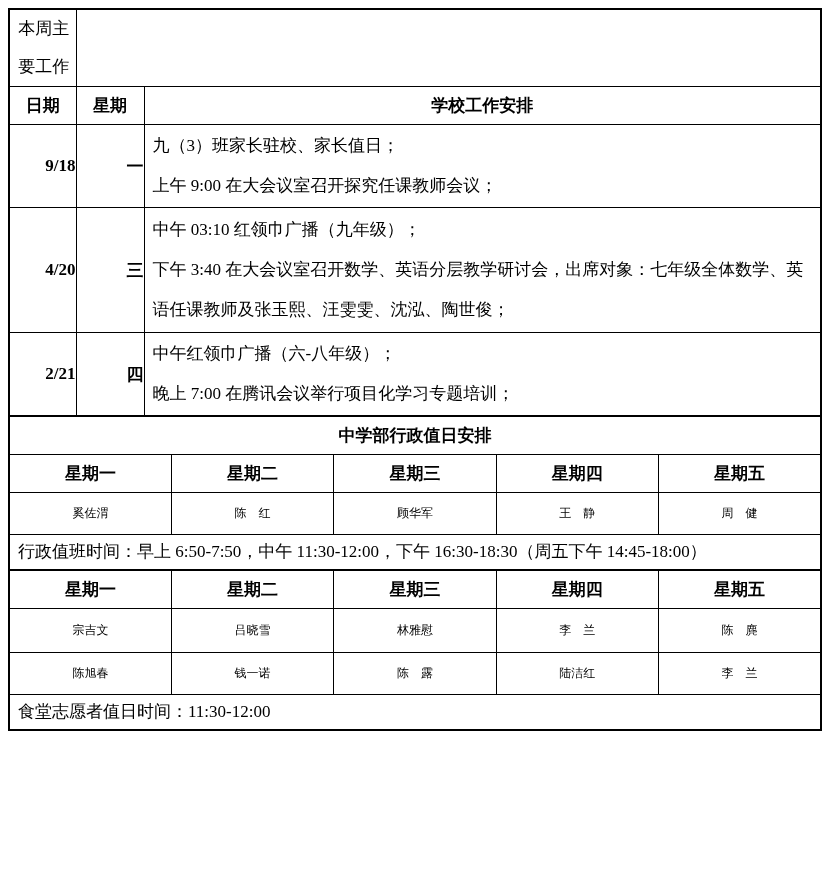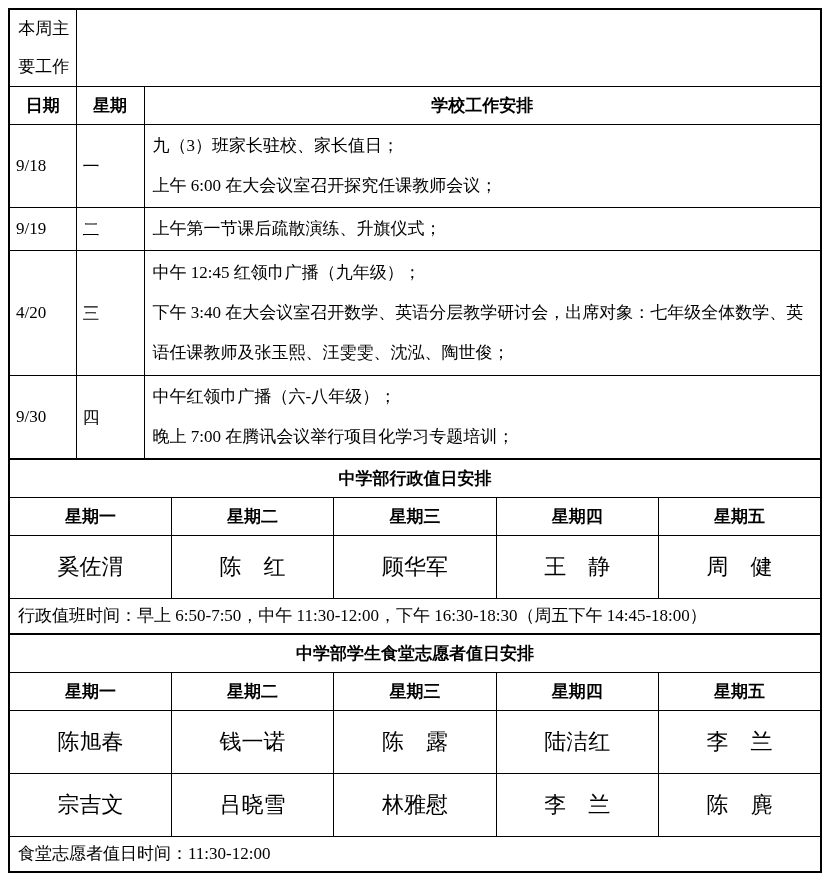--- a/index.html
+++ b/index.html
@@ -9,25 +9,25 @@
     color:#000; box-sizing:border-box; padding:8px 13px 8px 8px;
   }
   table { border-collapse:collapse; table-layout:fixed; width:814px; border:2px solid #000; }
   td, th { border:1px solid #000; box-sizing:border-box; overflow:hidden; }
   .tbl-b, .tbl-c { margin-top:-2px; }
 
   th { font-size:17px; font-weight:bold; text-align:center; vertical-align:middle; padding:0; }
   td { font-size:17px; vertical-align:middle; }
 
   .c-summary { text-align:center; padding:0 3px 0 5px; line-height:38px; }
-  .c-center  { text-align:left; padding:6px; }
+  .c-center  { text-align:right; padding:0;font-weight:bold; }
   .c-items   { text-align:left; padding:1px 8px;margin-top:7px; }
   .item      { line-height:40px; font-size:17px; }
   .c-title   { text-align:center; font-weight:bold; font-size:17px; padding:0; }
-  .c-name    { text-align:center; font-size:22px; padding:16px; }
+  .c-name    { text-align:center; font-size:12px; padding:8px; }
   .c-note    { text-align:left; font-size:17px; padding:0 8px; }
 </style>
 </head>
 <body>
 
 <div class="page">
 
   <table class="tbl-a">
     <colgroup>
         <col style="width:67px">
@@ -42,40 +42,33 @@
     <tr style="height:38px">
       <th>日期</th>
       <th>星期</th>
       <th>学校工作安排</th>
     </tr>
     <tr style="height:78px">
       <td class="c-center">9/18</td>
       <td class="c-center">一</td>
       <td class="c-items">
         <div class="item">九（3）班家长驻校、家长值日；</div>
-        <div class="item">上午 6:00 在大会议室召开探究任课教师会议；</div>
-      </td>
-    </tr>
-    <tr style="height:40px">
-      <td class="c-center">9/19</td>
-      <td class="c-center">二</td>
-      <td class="c-items">
-        <div class="item">上午第一节课后疏散演练、升旗仪式；</div>
+        <div class="item">上午 9:00 在大会议室召开探究任课教师会议；</div>
       </td>
     </tr>
     <tr style="height:125px">
       <td class="c-center">4/20</td>
       <td class="c-center">三</td>
       <td class="c-items">
-        <div class="item">中午 12:45 红领巾广播（九年级）；</div>
+        <div class="item">中午 03:10 红领巾广播（九年级）；</div>
         <div class="item">下午 3:40 在大会议室召开数学、英语分层教学研讨会，出席对象：七年级全体数学、英语任课教师及张玉熙、汪雯雯、沈泓、陶世俊；</div>
       </td>
     </tr>
     <tr style="height:75px">
-      <td class="c-center">9/30</td>
+      <td class="c-center">2/21</td>
       <td class="c-center">四</td>
       <td class="c-items">
         <div class="item">中午红领巾广播（六-八年级）；</div>
         <div class="item">晚上 7:00 在腾讯会议举行项目化学习专题培训；</div>
       </td>
     </tr>
   </tbody>
     </table>
 
   <table class="tbl-b">
@@ -112,43 +105,40 @@
 
   <table class="tbl-c">
     <colgroup>
         <col>
         <col>
         <col>
         <col>
         <col>
       </colgroup>
     <tbody>
-        <tr style="height:38px">
-      <td class="c-title" colspan="5">中学部学生食堂志愿者值日安排</td>
-    </tr>
     <tr style="height:38px">
       <th>星期一</th>
       <th>星期二</th>
       <th>星期三</th>
       <th>星期四</th>
       <th>星期五</th>
     </tr>
+    <tr style="height:44px">
+      <td class="c-name">宗吉文</td>
+      <td class="c-name">吕晓雪</td>
+      <td class="c-name">林雅慰</td>
+      <td class="c-name">李　兰</td>
+      <td class="c-name">陈　麂</td>
+    </tr>
     <tr style="height:42px">
       <td class="c-name">陈旭春</td>
       <td class="c-name">钱一诺</td>
       <td class="c-name">陈　露</td>
       <td class="c-name">陆洁红</td>
       <td class="c-name">李　兰</td>
-    </tr>
-    <tr style="height:44px">
-      <td class="c-name">宗吉文</td>
-      <td class="c-name">吕晓雪</td>
-      <td class="c-name">林雅慰</td>
-      <td class="c-name">李　兰</td>
-      <td class="c-name">陈　麂</td>
     </tr>
     <tr style="height:36px">
       <td class="c-note" colspan="5">食堂志愿者值日时间：11:30-12:00</td>
     </tr>
   </tbody>
     </table>
 
 </div>
 
 </body></html>

